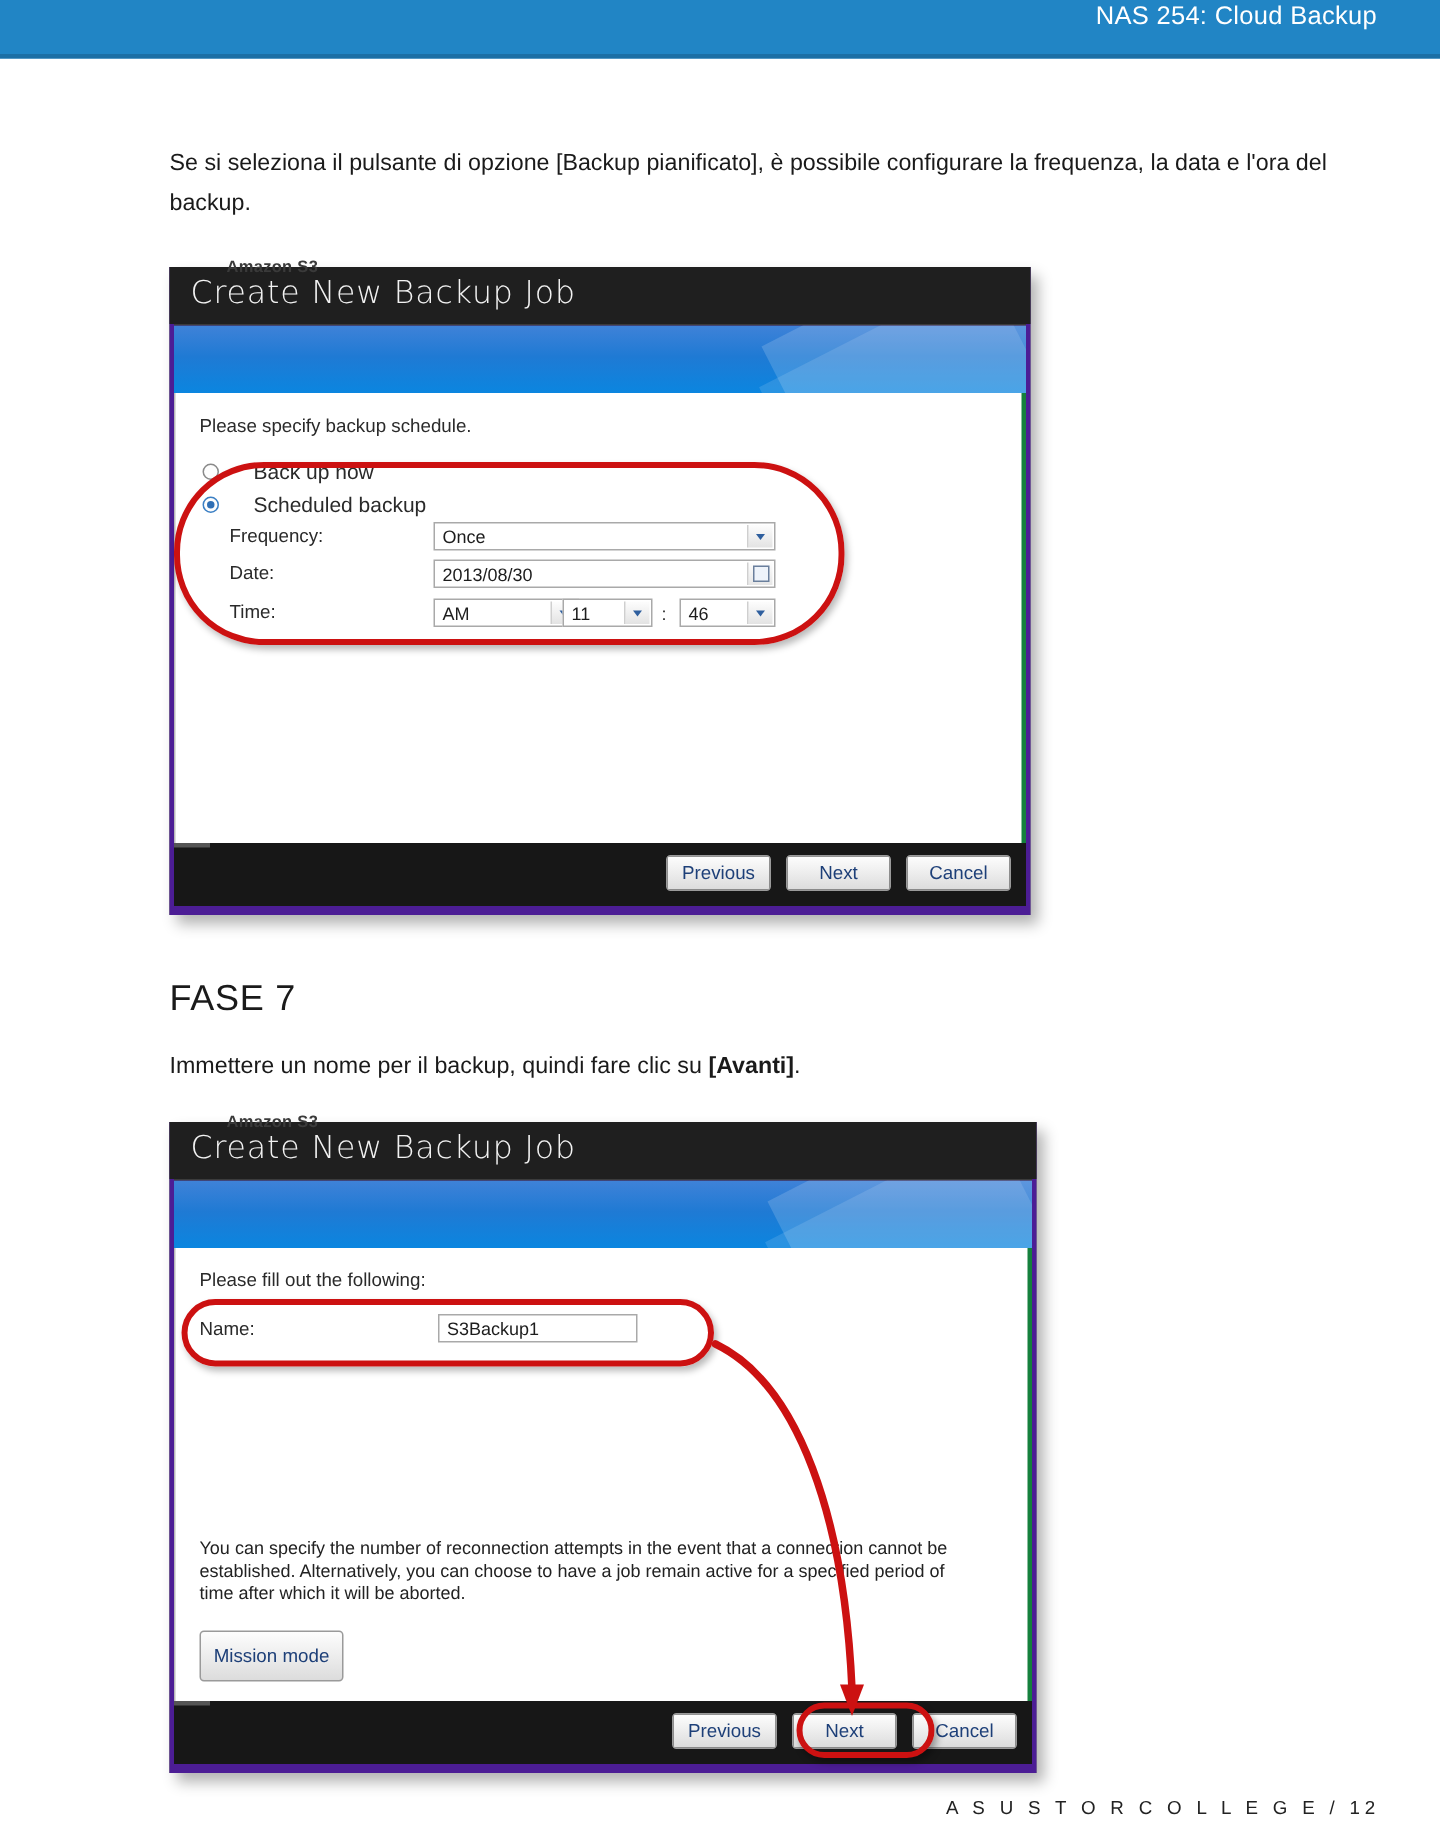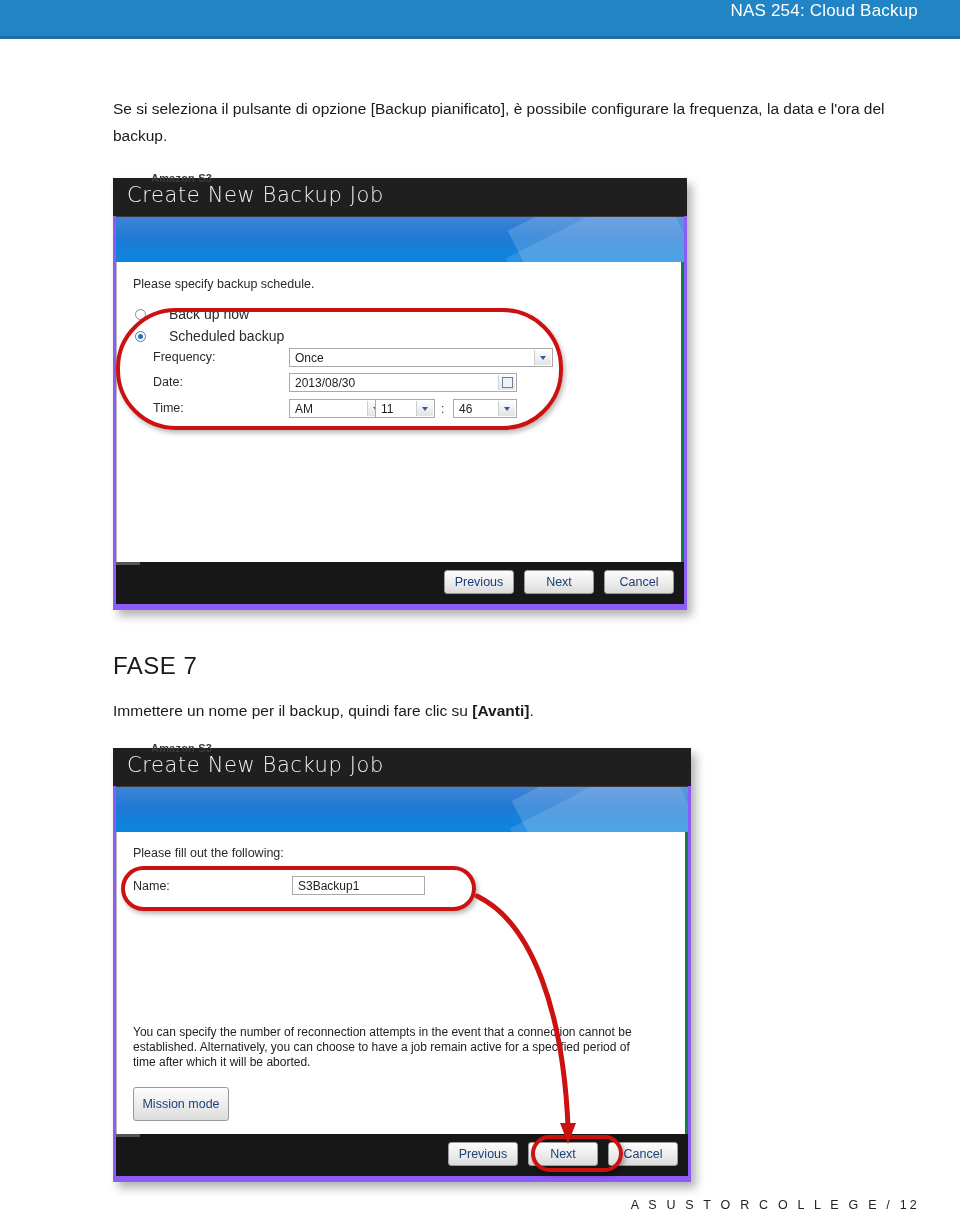--- a/index.html
+++ b/index.html
@@ -45,21 +45,21 @@
   .shot-1{left:113px;top:178px;width:574px;height:432px;}
   .shot-2{left:113px;top:748px;width:578px;height:434px;}
 
   
   .ghost-title{
     position:absolute;left:38px;top:-6px;font-size:11px;color:#3a3a3a;
     font-weight:bold;letter-spacing:.2px;
   }
 
   
-  .dlg{position:absolute;left:0;top:0;right:0;bottom:0;background:#8b5cf6;}
+  .dlg{position:absolute;left:0;top:0;right:0;bottom:0;background:#4c1d95;}
   .dlg-titlebar{
     position:absolute;left:0;top:0;right:0;height:38px;
     background:#1f1f1f;
   }
   .dlg-titlebar .txt{
     position:absolute;left:14px;top:5px;color:#f2f2f2;
     font-size:21px;letter-spacing:.6px;
     font-family:"DejaVu Sans",sans-serif;font-weight:300;
   }
   .dlg-banner{
@@ -184,21 +184,21 @@
         <span class="radio"></span>
         <span>Back up now</span>
       </div>
 
       <div class="radio-row" style="left:18px;top:66px;">
         <span class="radio on"></span>
         <span>Scheduled backup</span>
       </div>
 
       <div class="f-label" style="left:36px;top:88px;">Frequency:</div>
-      <div class="combo" style="left:172px;top:86px;width:264px;">
+      <div class="combo" style="left:172px;top:86px;width:228px;">
         <span>Once</span>
         <span class="arrow">
             <i></i>
           </span>
       </div>
 
       <div class="f-label" style="left:36px;top:113px;">Date:</div>
       <div class="field" style="left:172px;top:111px;width:228px;">
         <span>2013/08/30</span>
         <span class="calbtn">

